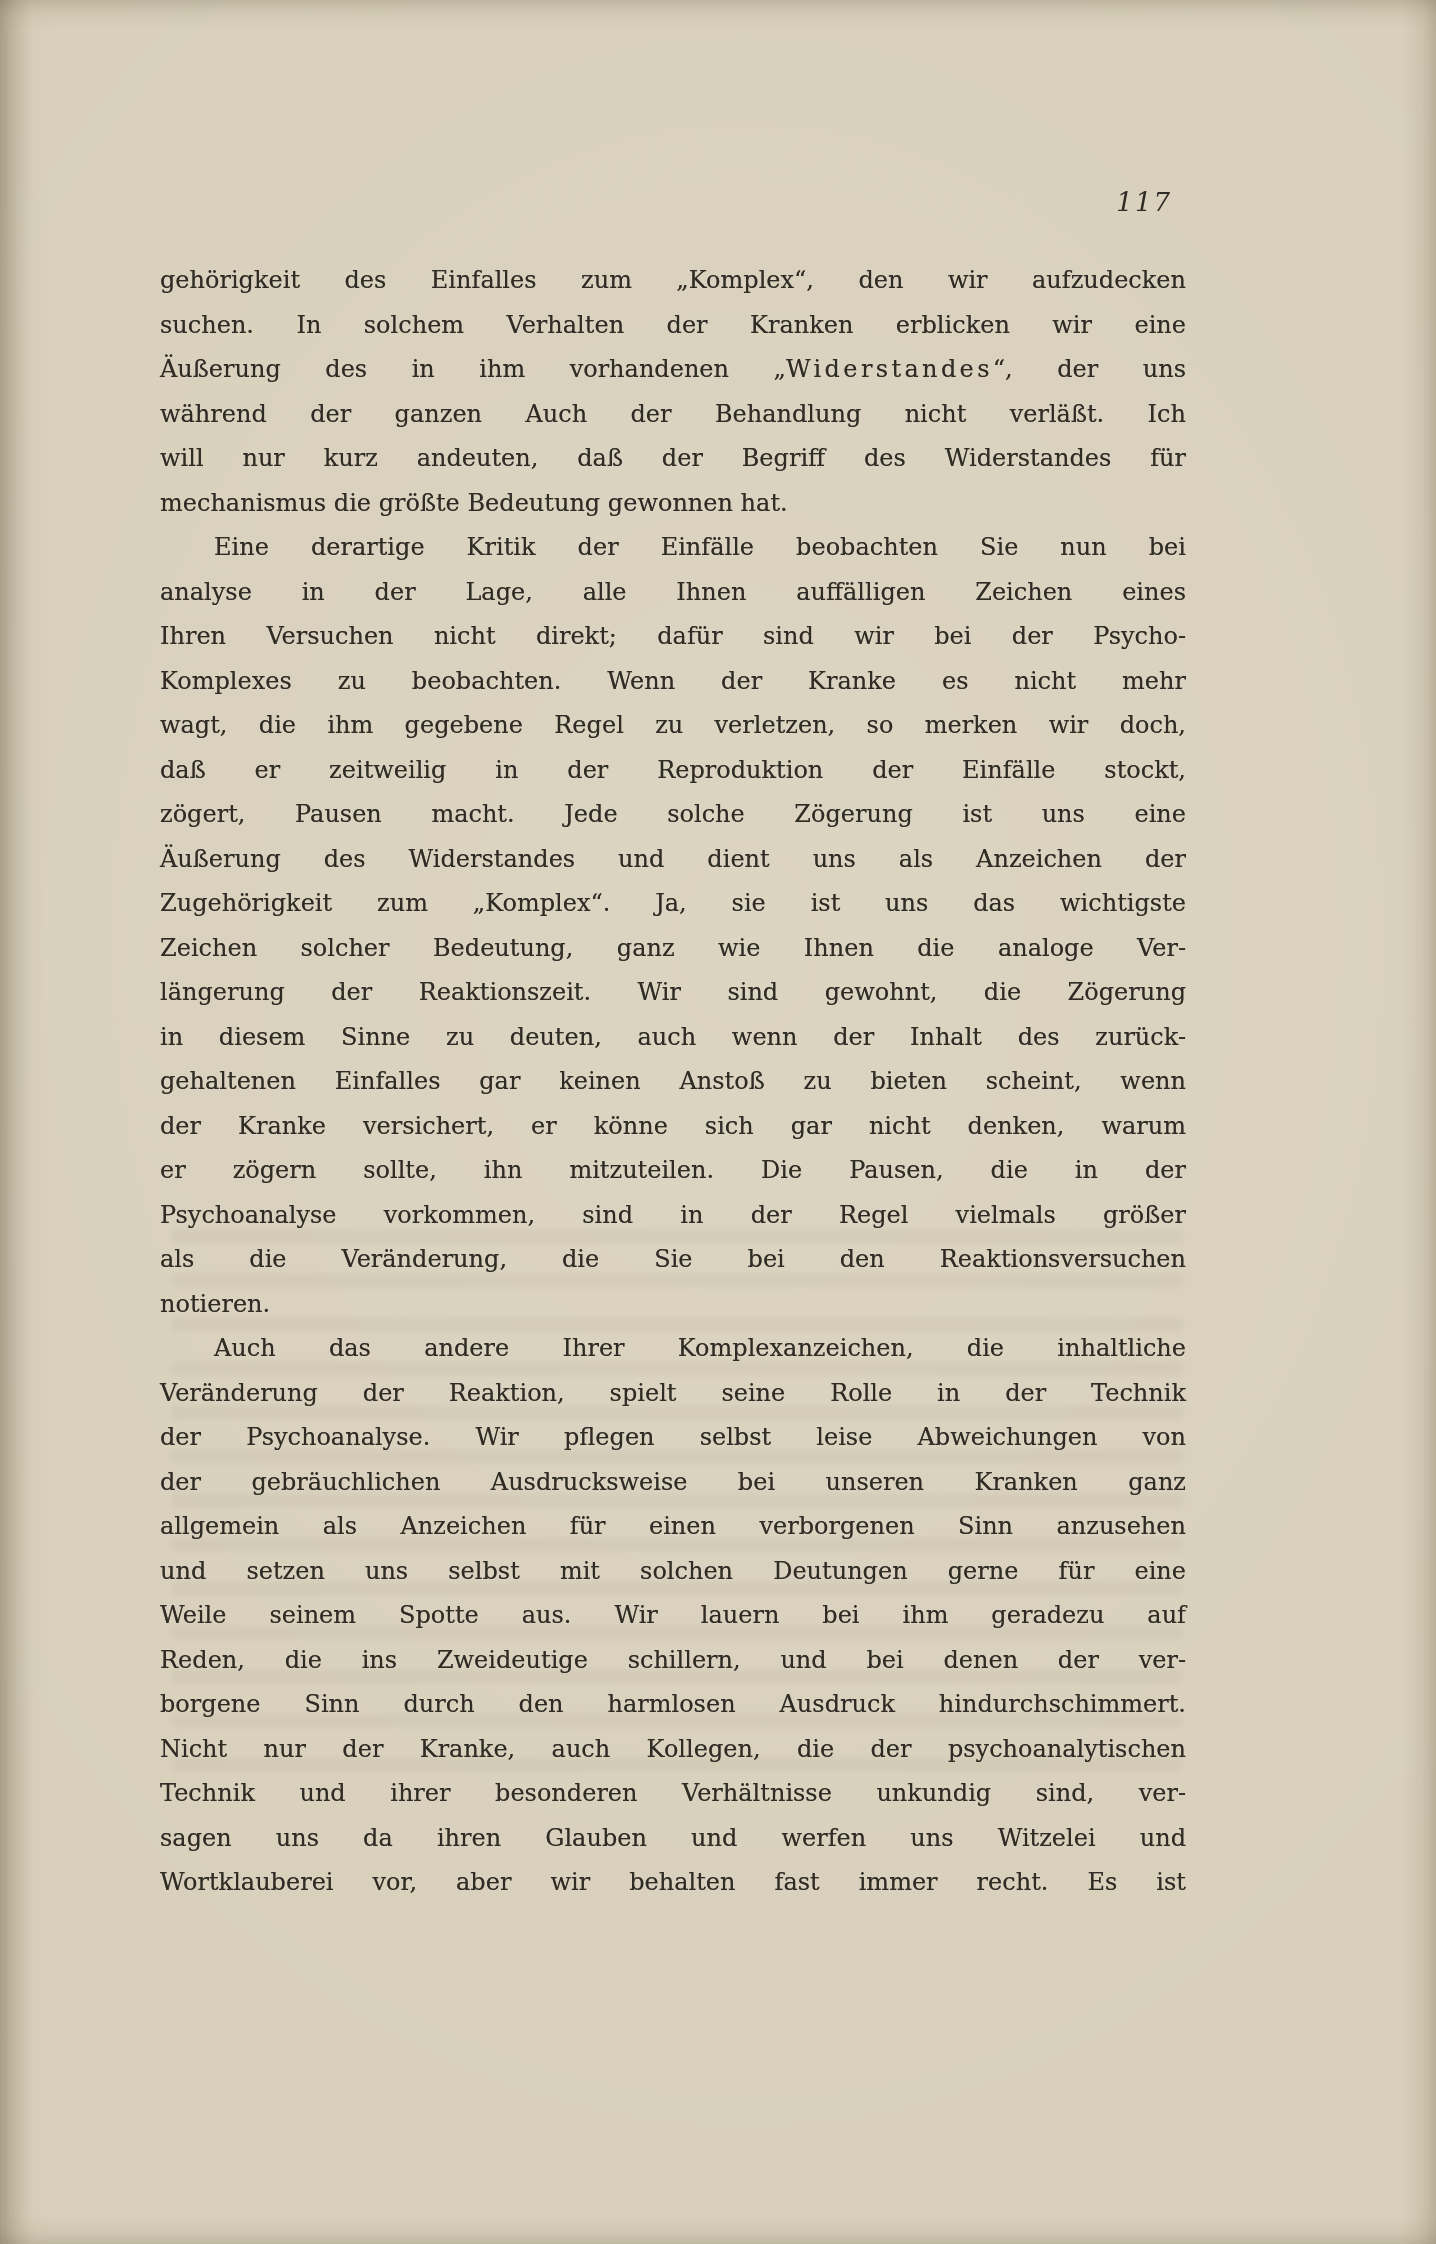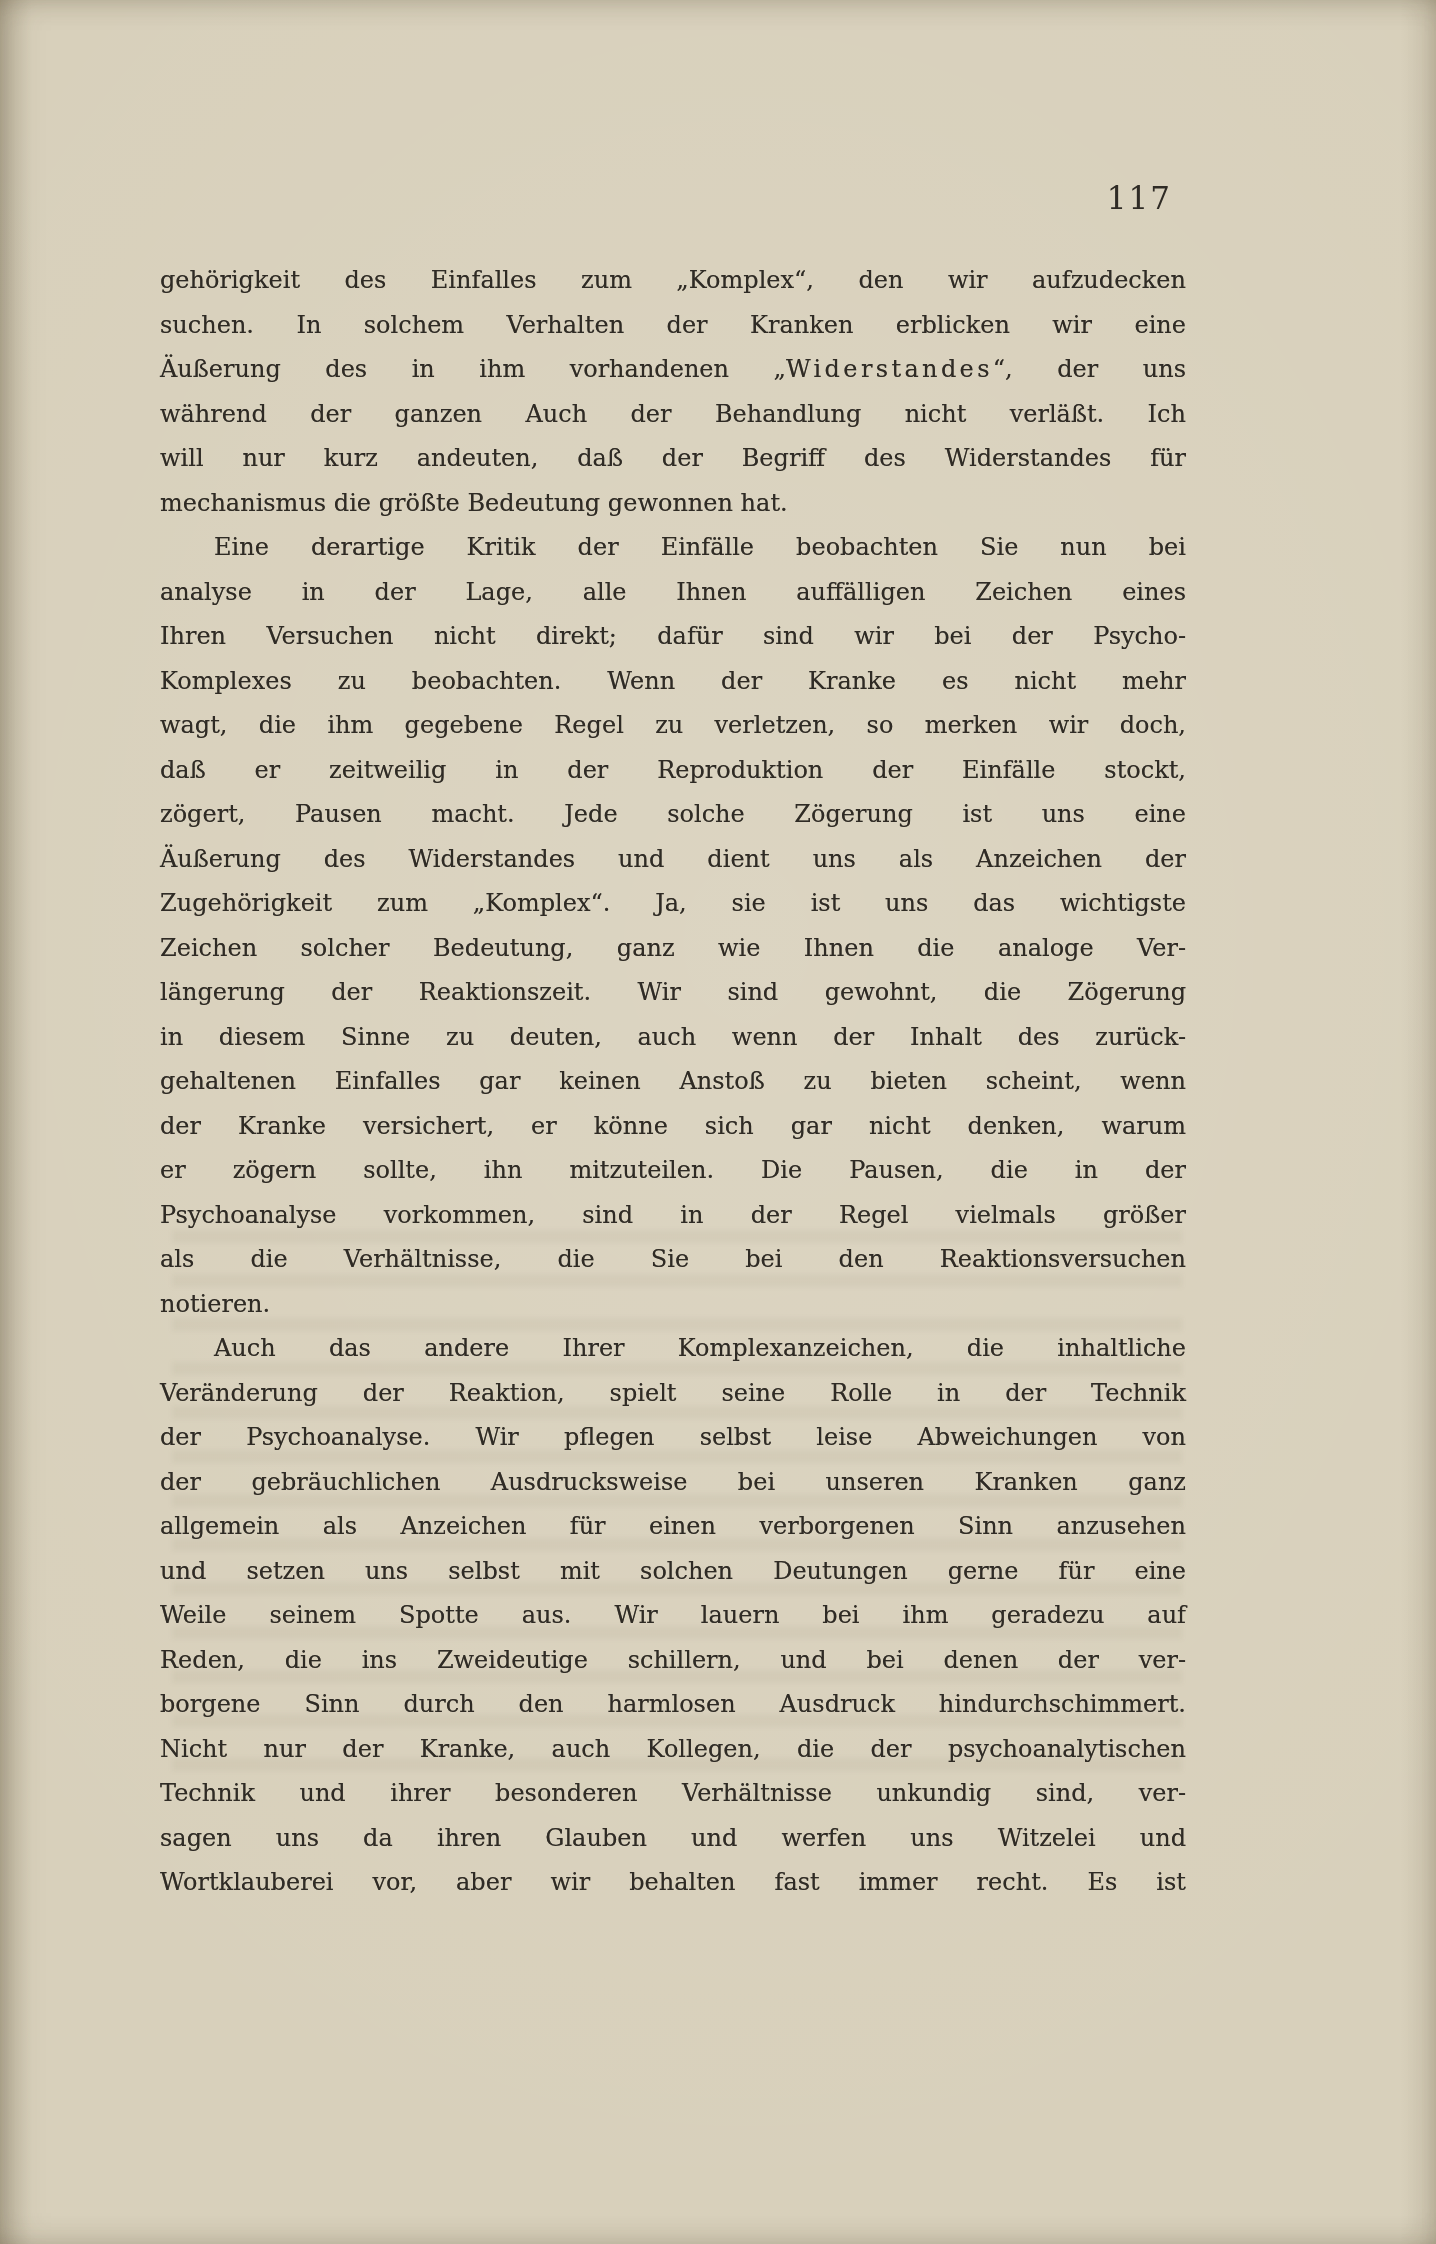--- a/index.html
+++ b/index.html
@@ -46,26 +46,27 @@
       rgba(0,0,0,0) 13px,
       rgba(0,0,0,0) 44px
     );
     filter: blur(2.5px);
     pointer-events: none;
   }
 
   .page-number {
     position: absolute;
     left: 160px;
-    top: 180px;
+    top: 187px;
     width: 1026px;
     text-align: right;
     padding-right: 14px;
-    font-size: 31px;
+    font-size: 26px;
     letter-spacing: 2px;
+    font-style: italic;
   }
 
   .page-text {
     position: absolute;
     left: 160px;
     top: 258px;
     width: 1026px;
     font-size: 24px;
     line-height: 44.5px;
     text-shadow: 0 0 0.6px rgba(47,43,37,0.55);
@@ -113,21 +114,21 @@
     <div class="line">zögert, Pausen macht. Jede solche Zögerung ist uns eine</div>
     <div class="line">Äußerung des Widerstandes und dient uns als Anzeichen der</div>
     <div class="line">Zugehörigkeit zum „Komplex“. Ja, sie ist uns das wichtigste</div>
     <div class="line">Zeichen solcher Bedeutung, ganz wie Ihnen die analoge Ver-</div>
     <div class="line">längerung der Reaktionszeit. Wir sind gewohnt, die Zögerung</div>
     <div class="line">in diesem Sinne zu deuten, auch wenn der Inhalt des zurück-</div>
     <div class="line">gehaltenen Einfalles gar keinen Anstoß zu bieten scheint, wenn</div>
     <div class="line">der Kranke versichert, er könne sich gar nicht denken, warum</div>
     <div class="line">er zögern sollte, ihn mitzuteilen. Die Pausen, die in der</div>
     <div class="line">Psychoanalyse vorkommen, sind in der Regel vielmals größer</div>
-    <div class="line">als die Verhältnisse, die Sie bei den Reaktionsversuchen</div>
+    <div class="line">als die Veränderung, die Sie bei den Reaktionsversuchen</div>
     <div class="line para-end">notieren.</div>
     <div class="line indent">Auch das andere Ihrer Komplexanzeichen, die inhaltliche</div>
     <div class="line">Veränderung der Reaktion, spielt seine Rolle in der Technik</div>
     <div class="line">der Psychoanalyse. Wir pflegen selbst leise Abweichungen von</div>
     <div class="line">der gebräuchlichen Ausdrucksweise bei unseren Kranken ganz</div>
     <div class="line">allgemein als Anzeichen für einen verborgenen Sinn anzusehen</div>
     <div class="line">und setzen uns selbst mit solchen Deutungen gerne für eine</div>
     <div class="line">Weile seinem Spotte aus. Wir lauern bei ihm geradezu auf</div>
     <div class="line">Reden, die ins Zweideutige schillern, und bei denen der ver-</div>
     <div class="line">borgene Sinn durch den harmlosen Ausdruck hindurchschimmert.</div>

